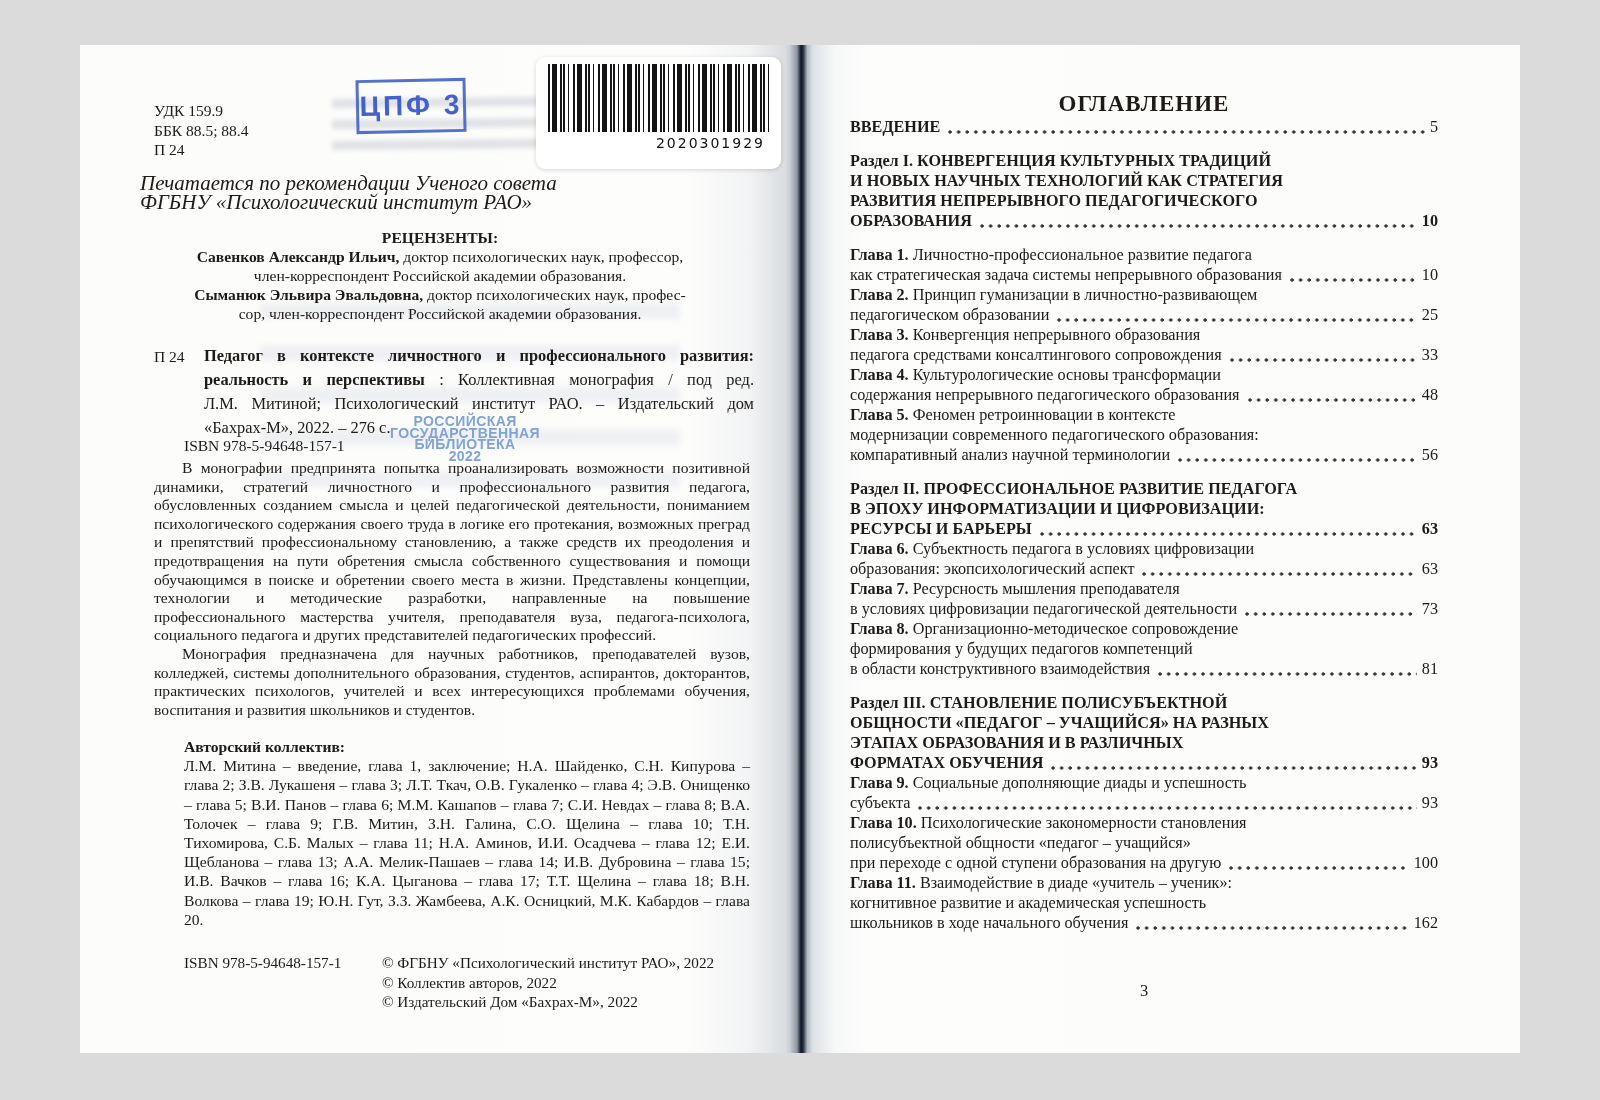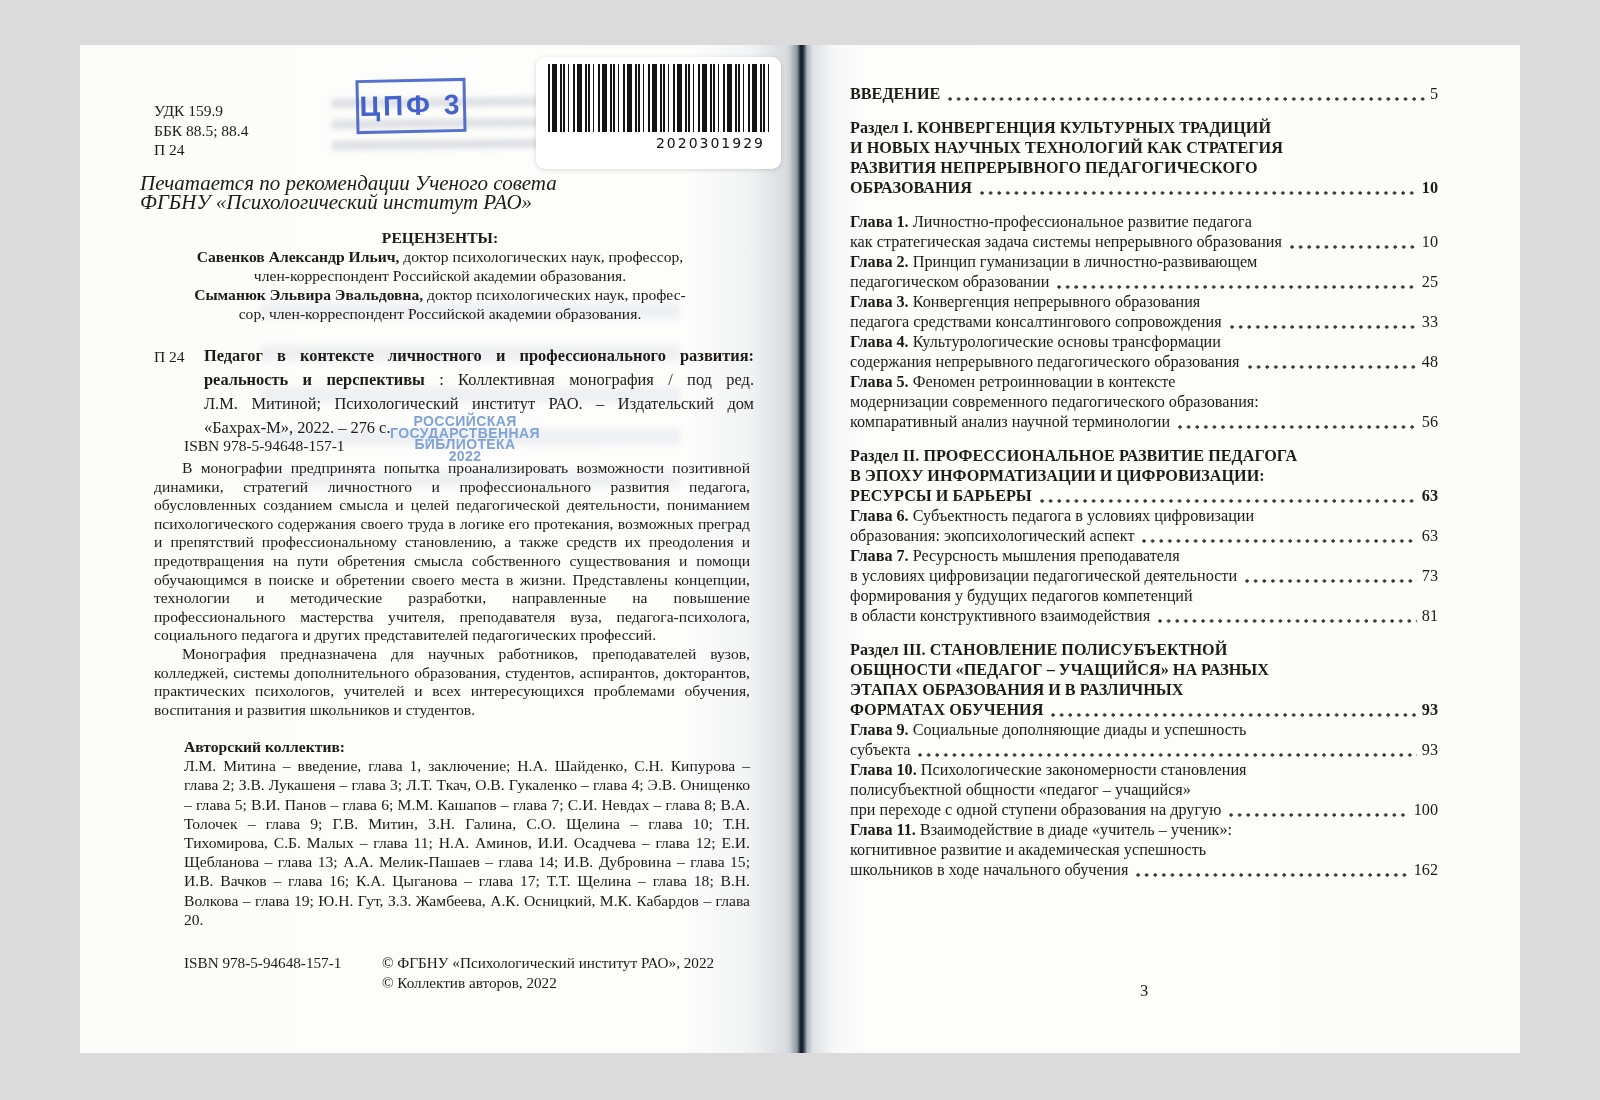--- a/index.html
+++ b/index.html
@@ -70,21 +70,21 @@
   .annotation{left:74px;top:414px;width:596px;font-size:15.6px;line-height:18.6px;text-align:justify;}
   .annotation p{margin:0;text-indent:28px;}
   .authors{left:104px;top:692px;width:566px;font-size:15.6px;line-height:19.2px;text-align:justify;}
   .authors-heading{font-weight:bold;}
   .bottom-block{left:104px;top:908px;width:566px;font-size:15.2px;line-height:19.5px;}
   .bottom-isbn{position:absolute;left:0;top:0;}
   .copyright{margin-left:198px;}
   
   .rp-content{position:absolute;left:48px;top:0;width:588px;height:100%;}
   .toc-title{margin:0;padding-top:46px;text-align:center;font-weight:bold;font-size:23px;letter-spacing:1px;}
-  .toc{margin-top:39px;font-size:16.2px;line-height:20px;}
+  .toc{font-size:16.2px;line-height:20px;}
   .entry{margin:0;}
   .sec{font-weight:bold;}
   .mt{margin-top:14px;}
   .lrow{display:flex;align-items:baseline;}
   .lrow>span:first-child{white-space:nowrap;}
   .leader{
     flex:1;min-width:16px;height:4px;align-self:flex-end;
     margin:0 5px 3px 8px;
     background-image:radial-gradient(circle at 2px 2px,#3b352e 1.4px,transparent 1.9px);
     background-size:8.6px 4px;background-repeat:repeat-x;background-position:left bottom;
@@ -156,26 +156,28 @@
     <div class="lp-block authors">
       <div class="authors-heading">Авторский коллектив:</div>
       <div>Л.М. Митина – введение, глава 1, заключение; Н.А. Шайденко, С.Н. Кипурова – глава 2; З.В. Лукашеня – глава 3; Л.Т. Ткач, О.В. Гукаленко – глава 4; Э.В. Онищенко – глава 5; В.И. Панов – глава 6; М.М. Кашапов – глава 7; С.И. Невдах – глава 8; В.А. Толочек – глава 9; Г.В. Митин, З.Н. Галина, С.О. Щелина – глава 10; Т.Н. Тихомирова, С.Б. Малых – глава 11; Н.А. Аминов, И.И. Осадчева – глава 12; Е.И. Щебланова – глава 13; А.А. Мелик-Пашаев – глава 14; И.В. Дубровина – глава 15; И.В. Вачков – глава 16; К.А. Цыганова – глава 17; Т.Т. Щелина – глава 18; В.Н. Волкова – глава 19; Ю.Н. Гут, З.З. Жамбеева, А.К. Осницкий, М.К. Кабардов – глава 20.</div>
     </div>
 
     <div class="lp-block bottom-block">
       <span class="bottom-isbn">ISBN 978-5-94648-157-1</span>
       <div class="copyright">
         <div>© ФГБНУ «Психологический институт РАО», 2022</div>
         <div>© Коллектив авторов, 2022</div>
+        <div>© Издательский Дом «Бахрах-М», 2022</div>
       </div>
     </div>
   </div>
 
   <div class="page page-right">
     <div class="rp-content">
+      <h1 class="toc-title">ОГЛАВЛЕНИЕ</h1>
 
       <div class="toc">
 
         <div class="entry">
           <div class="lrow">
               <span class="b">ВВЕДЕНИЕ</span>
               <span class="leader"></span>
               <span class="pg">5</span>
             </div>
         </div>
@@ -259,20 +261,21 @@
         <div class="entry">
           <div><span class="b">Глава 7.</span><span> Ресурсность мышления преподавателя</span></div>
           <div class="lrow">
               <span>в условиях цифровизации педагогической деятельности</span>
               <span class="leader"></span>
               <span class="pg">73</span>
             </div>
         </div>
 
         <div class="entry">
+          <div><span class="b">Глава 8.</span><span> Организационно-методическое сопровождение</span></div>
           <div>формирования у будущих педагогов компетенций</div>
           <div class="lrow">
               <span>в области конструктивного взаимодействия</span>
               <span class="leader"></span>
               <span class="pg">81</span>
             </div>
         </div>
 
         <div class="entry sec mt">
           <div>Раздел III. СТАНОВЛЕНИЕ ПОЛИСУБЪЕКТНОЙ</div>

